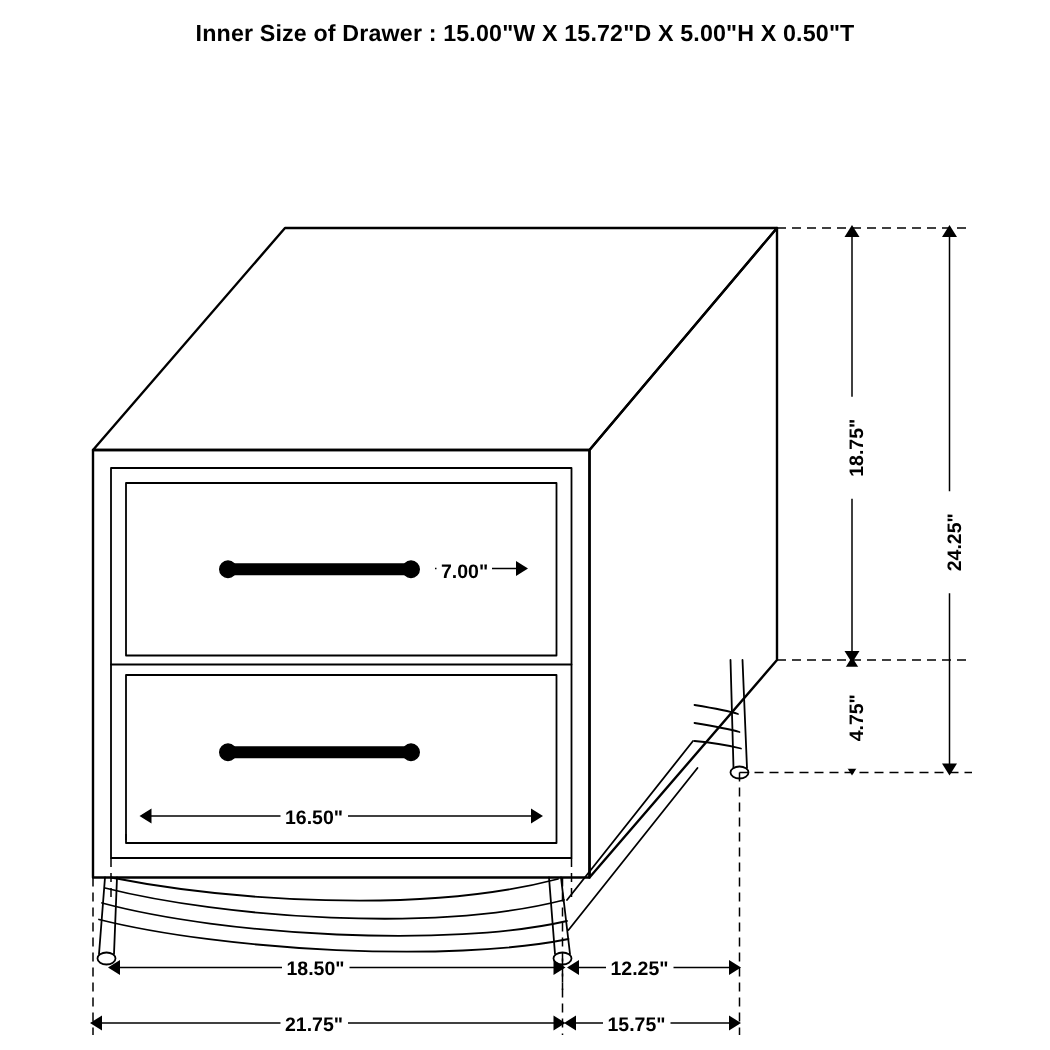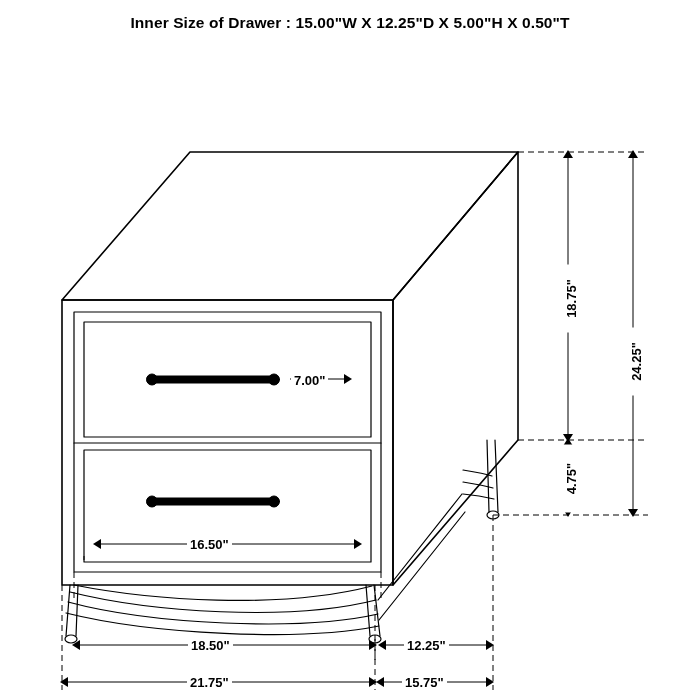--- a/index.html
+++ b/index.html
@@ -48,21 +48,21 @@
   .vert {
     transform: rotate(-90deg);
     transform-origin: center center;
   }
 </style>
 </head>
 <body>
 
 <div id="stage">
 
-  <div id="title">Inner Size of Drawer : 15.00"W X 12.25"D X 5.00"H X 0.50"T</div>
+  <div id="title">Inner Size of Drawer : 15.00"W X 15.72"D X 5.00"H X 0.50"T</div>
 
   <svg width="700" height="700" viewBox="0 0 700 700">
     <g fill="none" stroke="#000" stroke-width="1.6" stroke-linejoin="round" stroke-linecap="round">
 
       <path d="M 62,300 L 190,152 L 518,152 L 393,300 Z"></path>
 
       <path d="M 62,300 L 393,300 L 393,585 L 62,585 Z"></path>
 
       <path d="M 393,300 L 518,152 L 518,440 L 393,585 Z"></path>
 

